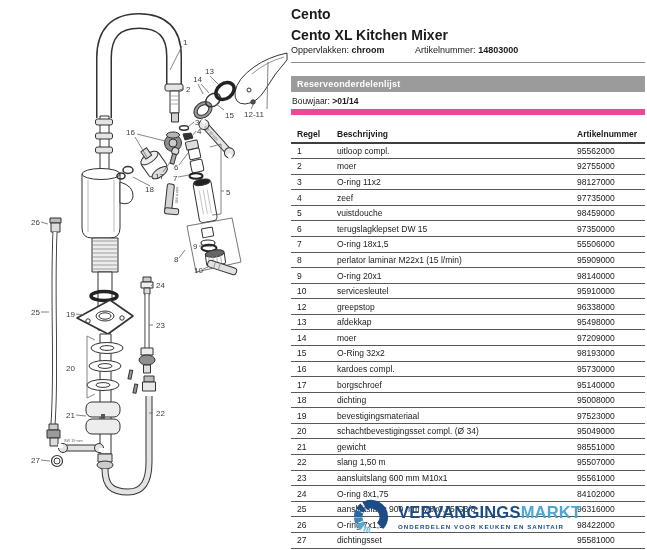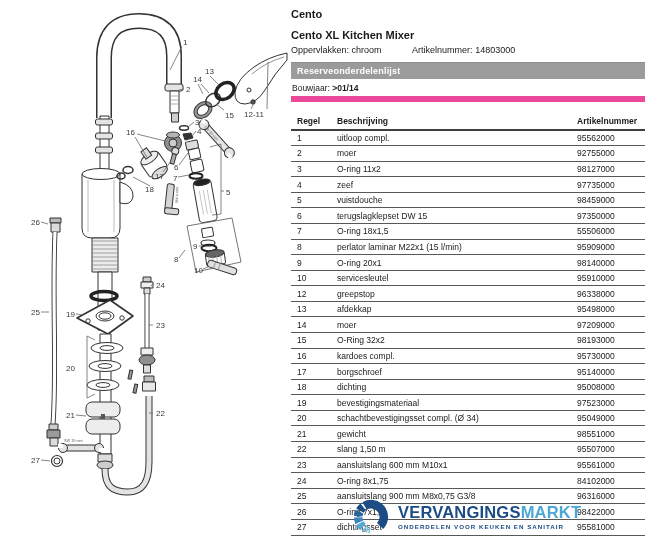--- a/index.html
+++ b/index.html
@@ -3,29 +3,29 @@
 <meta charset="utf-8">
 <style>
   html,body{margin:0;padding:0;}
   body{
     width:647px;height:550px;position:relative;background:#ffffff;
     font-family:"Liberation Sans",sans-serif;color:#1a1a1a;overflow:hidden;
   }
   .diagram-pane{position:absolute;left:0;top:0;width:290px;height:550px;}
   .content-pane{position:absolute;left:291px;top:0;width:354px;height:550px;}
 
-  .brand-line{font-weight:bold;font-size:11px;line-height:11.5px;margin-top:9px;}
+  .brand-line{font-weight:bold;font-size:14px;line-height:11.5px;margin-top:9px;}
   .brand-block{margin-top:5px;}
   .meta-line{font-size:9px;margin-top:4px;}
-  .meta-line b{font-weight:normal;}
+  .meta-line b{font-weight:bold;}
   .meta-gap{display:inline-block;width:26px;}
   .top-rule{border-top:1.5px solid #8c8c8c;margin-top:7px;}
 
   .section-bar{
-    background:#9b9b9b;color:#ffffff;font-weight:bold;
+    margin-top:13px;background:#9b9b9b;color:#ffffff;font-weight:bold;
     font-size:9px;padding:3px 6px 3px 6px;letter-spacing:.2px;
   }
   .bouwjaar{font-size:8.5px;padding:4px 0 3px 1px;border-bottom:6px solid #ec4899;}
   .bouwjaar b{font-weight:bold;}
 
   table.parts{border-collapse:collapse;width:100%;margin-top:11px;table-layout:fixed;}
   table.parts th{
     text-align:left;font-weight:bold;font-size:8.5px;
     padding:3px 0 2.5px 0;border-bottom:2px solid #3f3f3f;
   }

